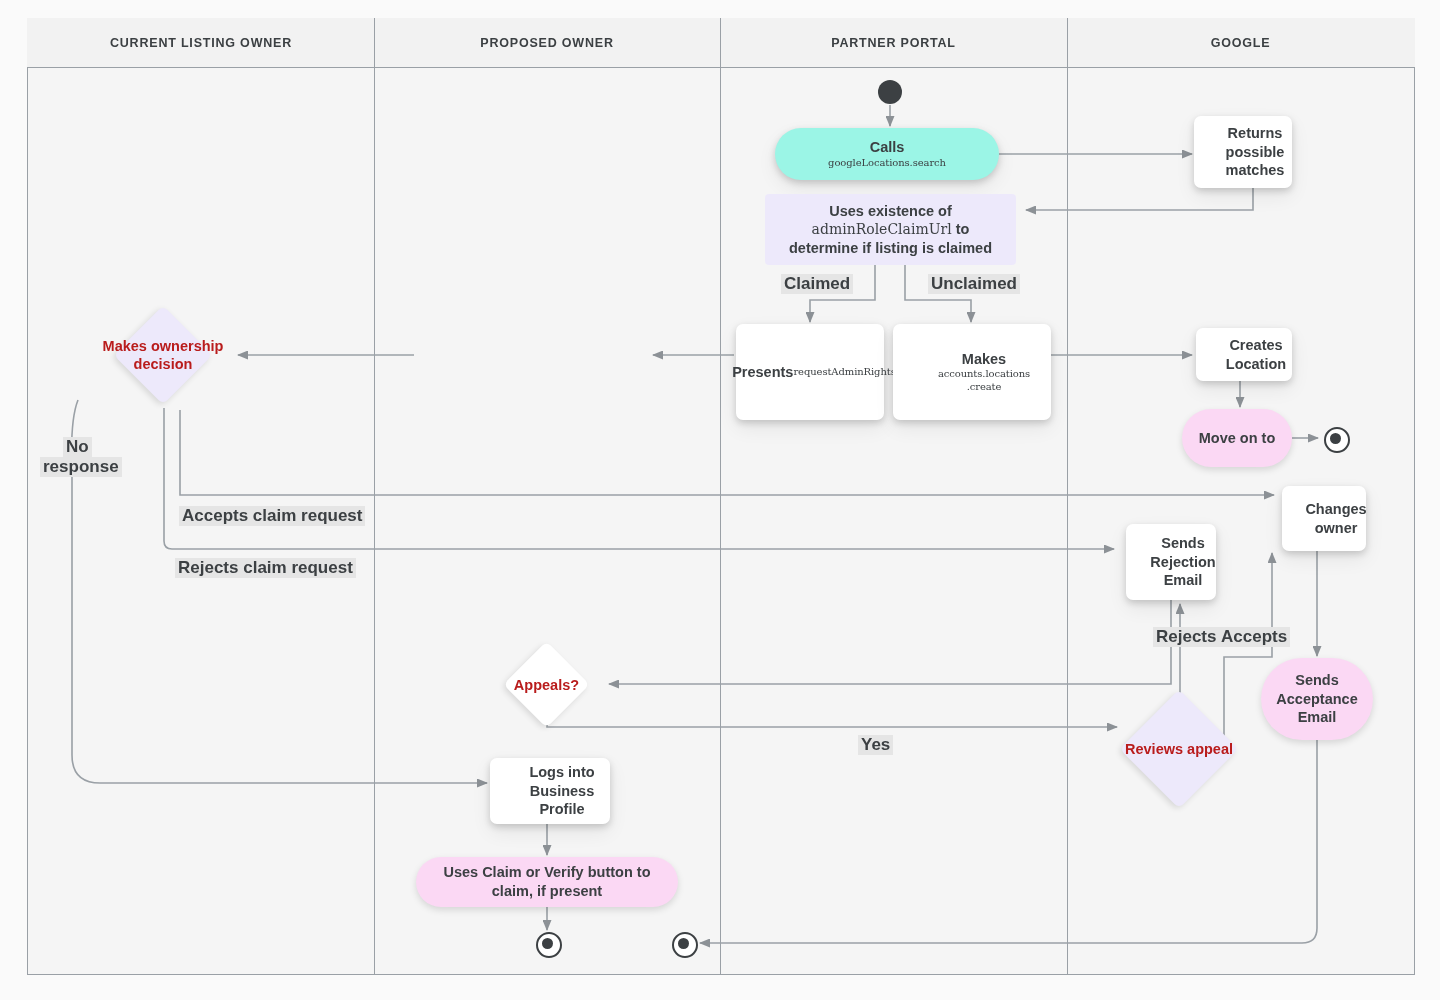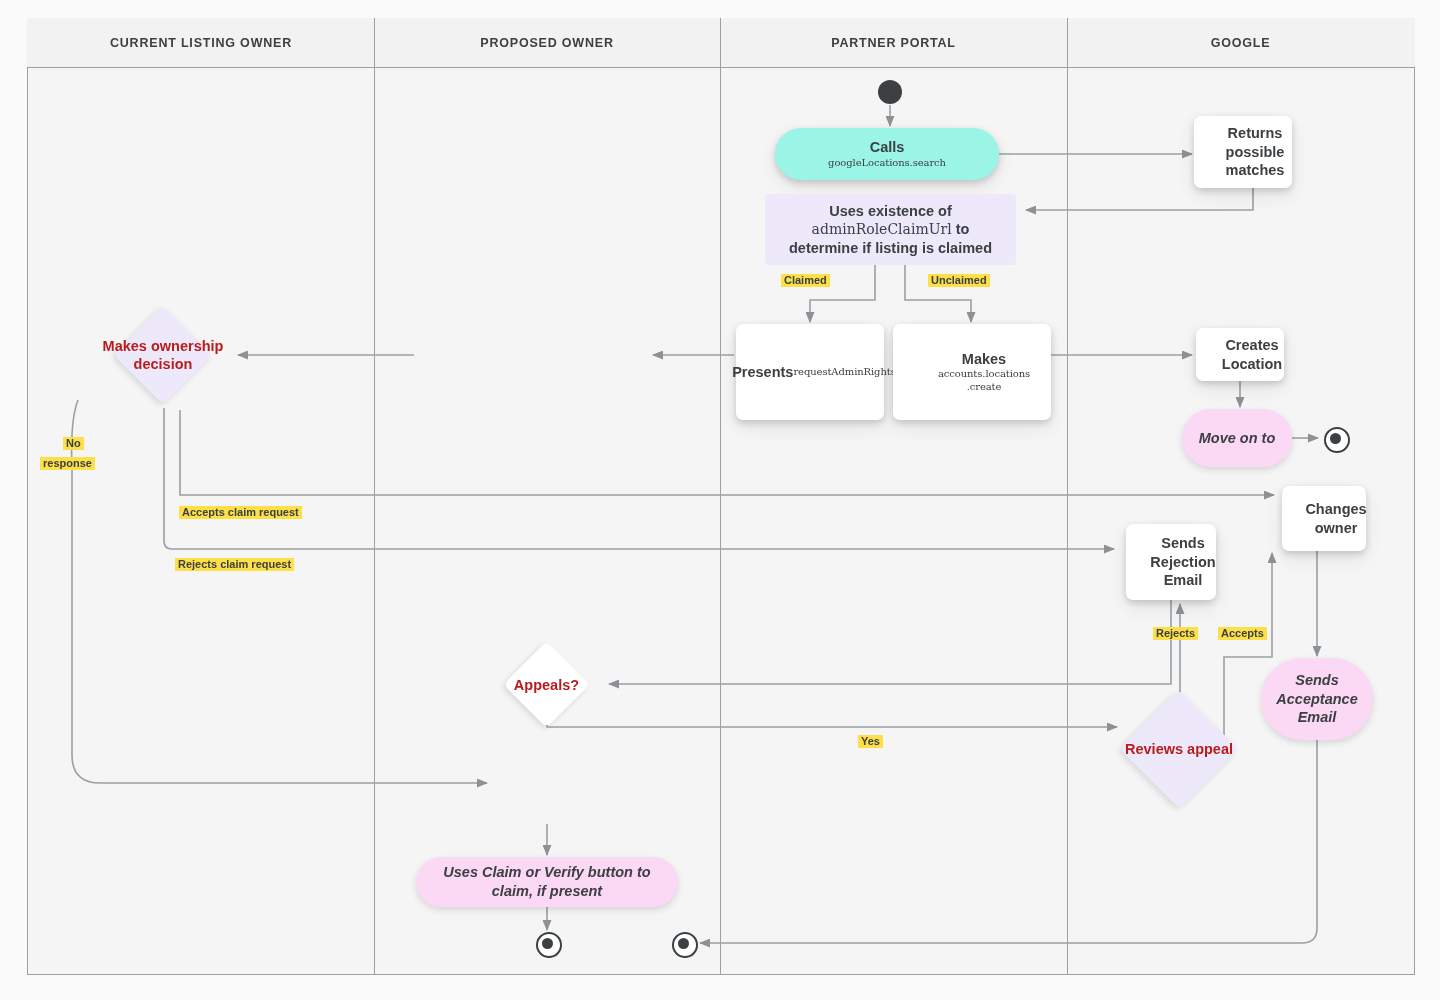--- a/index.html
+++ b/index.html
@@ -25,21 +25,21 @@
   #edges{position:absolute;left:0;top:0;width:1440px;height:1000px;pointer-events:none;}
 
   
   .node{position:absolute;box-sizing:border-box;display:flex;align-items:center;
         justify-content:center;text-align:center;font-size:14.5px;font-weight:700;
         line-height:1.28;color:#3C4043;}
   .rect{background:#FFFFFF;border-radius:7px;
         box-shadow:0 3px 7px rgba(0,0,0,.17), 0 8px 20px rgba(0,0,0,.07);padding-left:24px;}
   .pill{border-radius:999px;box-shadow:0 3px 7px rgba(0,0,0,.17), 0 8px 20px rgba(0,0,0,.07);}
   .cyan{background:#9BF5E6;}
-  .pinkpill{background:#FBD8F4;box-shadow:0 3px 7px rgba(0,0,0,.13);font-style:italic;}
+  .pinkpill{background:#FBD8F4;box-shadow:0 3px 7px rgba(0,0,0,.13);}
   .lav-rect{background:#EDE9FB;border-radius:4px;}
   .mono{font-family:"DejaVu Serif", serif;font-weight:400;font-size:10px;letter-spacing:-.1px;}
   .mono-b{font-family:"DejaVu Serif", serif;font-weight:400;font-size:14px;}
 
   
   .diamond{position:absolute;}
   .diamond .dshape{position:absolute;left:0;top:0;width:100%;height:100%;
         background:#EDE9FB;transform:rotate(45deg);border-radius:6px;
         box-shadow:0 3px 6px rgba(0,0,0,.12);}
   .diamond.white .dshape{background:#FFFFFF;}
@@ -47,22 +47,22 @@
         text-align:center;font-size:14.5px;font-weight:700;line-height:1.25;color:#b91c1c;}
 
   
   .start-dot{position:absolute;width:24px;height:24px;border-radius:50%;background:#3C4043;}
   .end-dot{position:absolute;width:22px;height:22px;border-radius:50%;
         border:2px solid #3C4043;background:#FFFFFF;}
   .end-dot::after{content:"";position:absolute;left:3.5px;top:3.5px;width:11px;height:11px;
         border-radius:50%;background:#3C4043;}
 
   
-  .elabel{position:absolute;font-size:11px;font-weight:700;color:#3C4043;
-        background:#fde047;padding:0 3px;line-height:1.2;white-space:nowrap;}
+  .elabel{position:absolute;font-size:17px;font-weight:700;color:#3C4043;
+        background:#e5e5e5;padding:0 3px;line-height:1.2;white-space:nowrap;}
 </style>
 </head>
 <body>
 
 <div id="stage">
 
   <div class="lane-body" style="left:28px;width:346px;"></div>
   <div class="lane-body alt" style="left:374px;width:346px;"></div>
   <div class="lane-body" style="left:720px;width:347px;"></div>
   <div class="lane-body alt" style="left:1067px;width:347px;"></div>
@@ -152,21 +152,21 @@
     <span class="mono">requestAdmin</span>
     <span class="mono">RightsUrl</span>
   </div>
 
   <div class="node rect" style="left:893px;top:324px;width:158px;height:96px;flex-direction:column;">
     <span>Makes</span>
     <span class="mono">accounts.locations</span>
     <span class="mono">.create</span>
   </div>
 
-  <div class="node rect" style="left:1196px;top:328px;width:88px;height:53px;">
+  <div class="node rect" style="left:1196px;top:328px;width:96px;height:53px;">
     <span>Creates Location</span>
   </div>
 
   <div class="node pill pinkpill" style="left:1182px;top:409px;width:110px;height:58px;">
     <span>Move on to</span>
   </div>
   <div class="end-dot" style="left:1324px;top:427px;"></div>
 
 
   <div class="diamond" style="left:128px;top:320px;width:70px;height:70px;">
@@ -189,20 +189,23 @@
   <div class="diamond white" style="left:516px;top:654px;width:61px;height:61px;">
     <div class="dshape"></div>
     <div class="dlabel">Appeals?</div>
   </div>
 
   <div class="diamond" style="left:1137px;top:707px;width:84px;height:84px;">
     <div class="dshape"></div>
     <div class="dlabel">Reviews appeal</div>
   </div>
 
+  <div class="node rect" style="left:490px;top:758px;width:120px;height:66px;">
+    <span>Logs into Business Profile</span>
+  </div>
 
   <div class="node pill pinkpill" style="left:416px;top:857px;width:262px;height:50px;flex-direction:column;">
     <span>Uses Claim or Verify button to</span>
     <span>claim, if present</span>
   </div>
 
   <div class="end-dot" style="left:536px;top:932px;"></div>
   <div class="end-dot" style="left:672px;top:932px;"></div>
 
   <div class="elabel" style="left:781px;top:274px;">Claimed</div>

